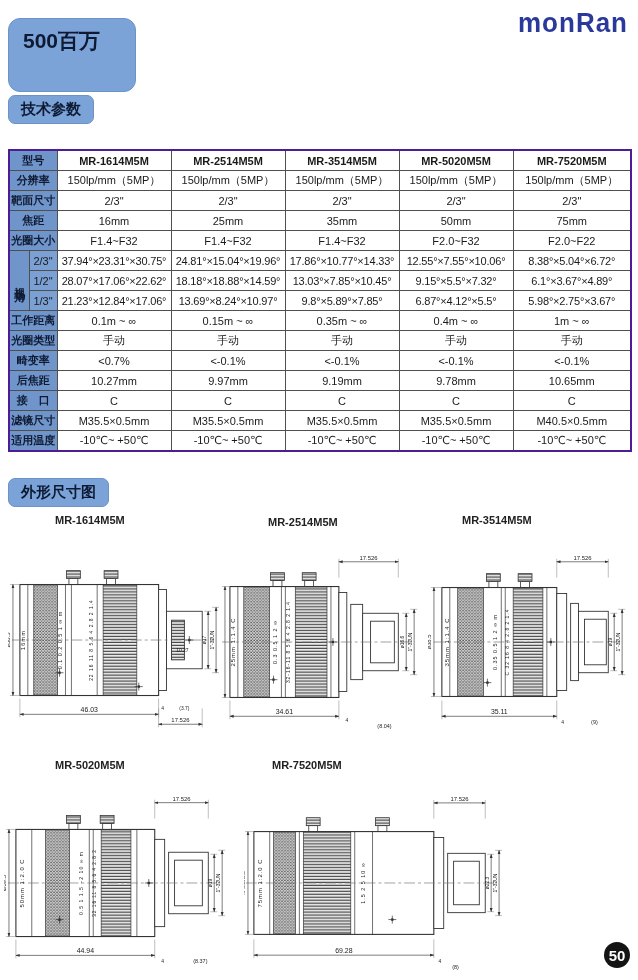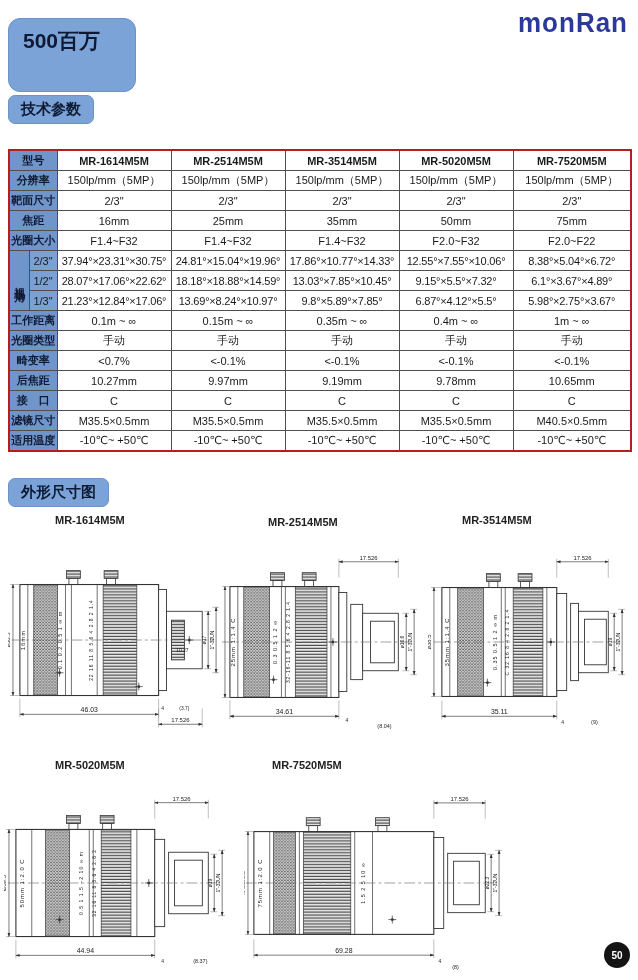--- a/index.html
+++ b/index.html
@@ -10,36 +10,36 @@
   .bluebox{background:#7ba3d8;border:1px solid #6b93c8;color:#0e1a33;font-weight:700;}
   .series-box{left:8px;top:18px;width:128px;height:74px;border-radius:12px;
               font-size:21px;line-height:1.55;padding:6px 0 0 14px;box-sizing:border-box;}
   .sec-box{border-radius:7px;font-size:15px;padding:4px 12px;}
   
   .brand{right:10px;top:8px;text-align:right;color:#2b3a9a;}
   .brand .en{font-size:26px;font-weight:800;letter-spacing:1px;transform:scaleY(1.05);}
   .brand .cn{font-size:17px;font-weight:700;letter-spacing:12px;margin-top:1px;padding-left:12px;}
   
   table.spec{position:absolute;left:8px;top:149px;width:622px;border-collapse:collapse;
-             table-layout:fixed;border:2px solid #b91c1c;}
+             table-layout:fixed;border:2px solid #4c1d95;}
   table.spec td{border:1px solid #4f4f4f;text-align:center;vertical-align:middle;
                 font-size:11px;padding:1px 0;height:17px;overflow:hidden;white-space:nowrap;}
   td.lab{background:#7095cb;color:#101b33;font-weight:700;}
   td.mod{font-weight:700;font-size:11px;}
   td.fovv{font-size:8.6px;letter-spacing:-0.2px;}
   td.vlab{background:#7095cb;color:#101b33;font-weight:700;writing-mode:vertical-lr;
           text-orientation:upright;font-size:10.5px;letter-spacing:2px;padding:0;}
   td.sub{background:#7aa0d4;font-size:10px;}
   
   .dwg-label{font-size:11px;font-weight:700;color:#222;margin:0;}
   .dwg{background:#fff;}
   .dwg svg{display:block;}
   
   .badge{left:604px;top:942px;width:26px;height:26px;border-radius:50%;background:#141414;
-         color:#fff;font-size:10px;font-weight:700;display:flex;align-items:center;justify-content:center;}
+         color:#fff;font-size:15px;font-weight:700;display:flex;align-items:center;justify-content:center;}
 </style>
 </head>
 <body>
 
 <div class="abs bluebox series-box">
   <div>500百万</div>
 </div>
 <div class="abs brand">
   <div class="en">monRan</div>
 </div>

